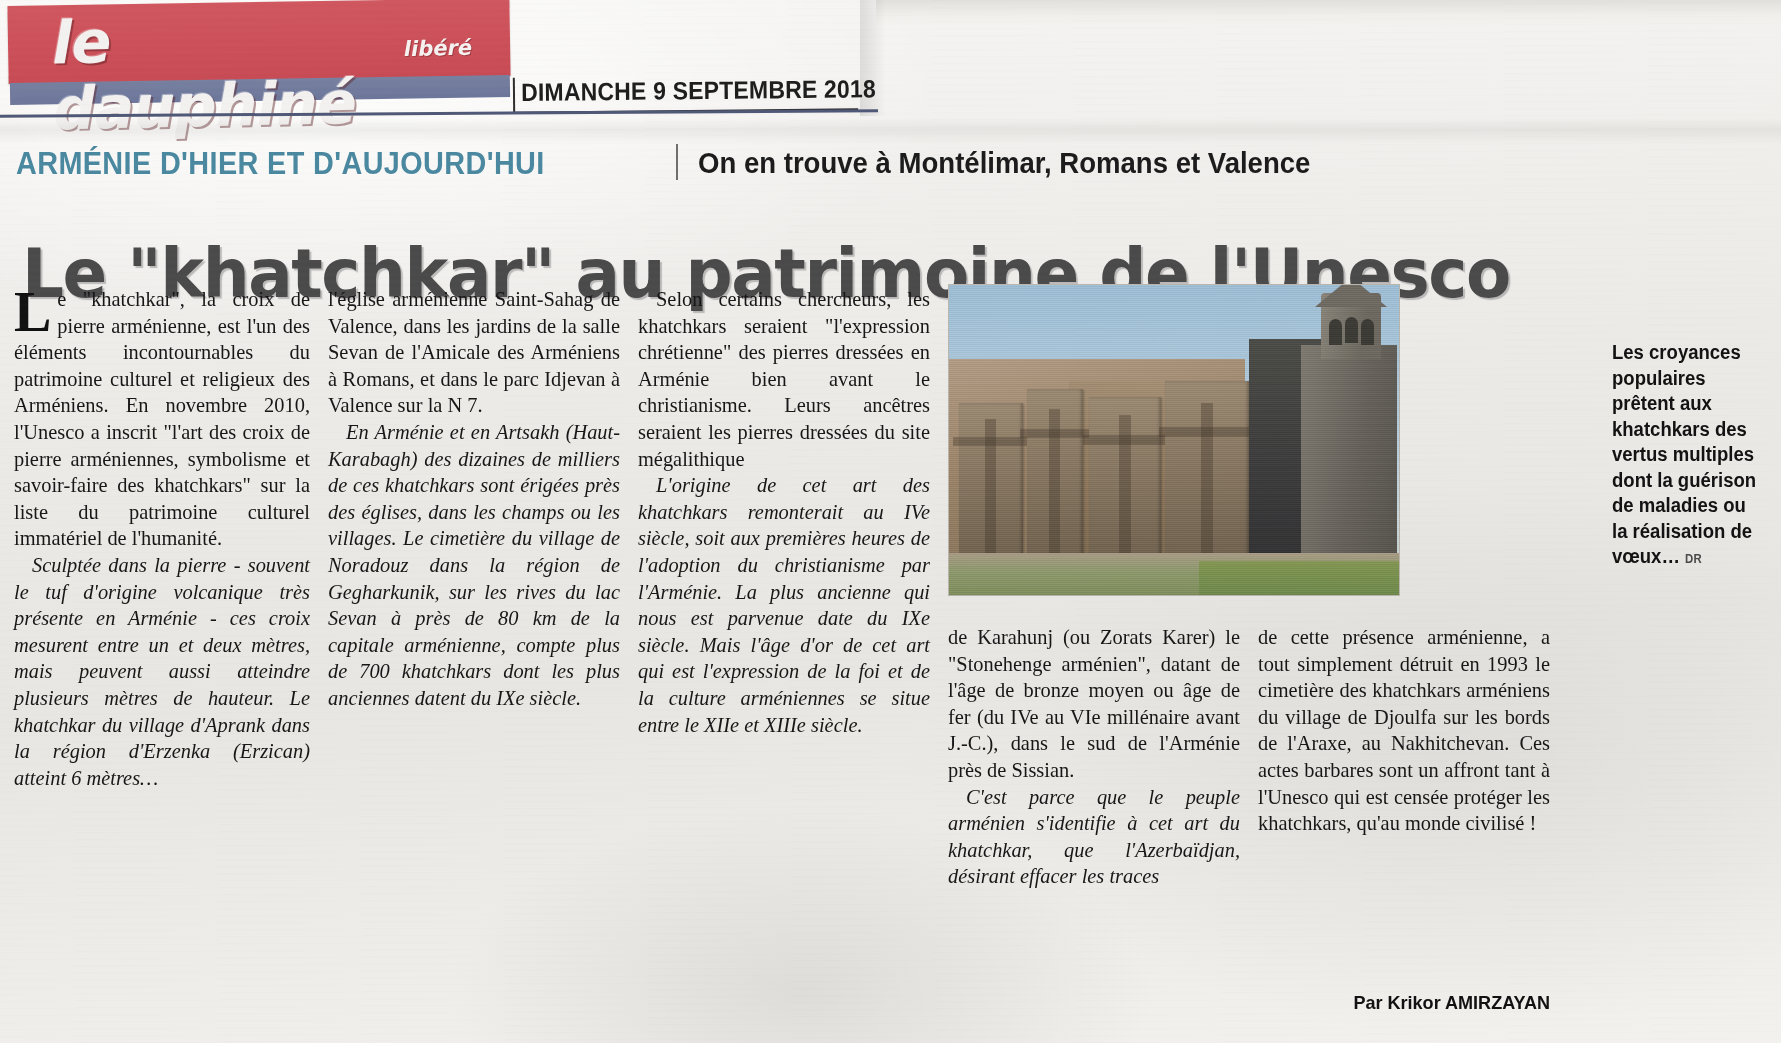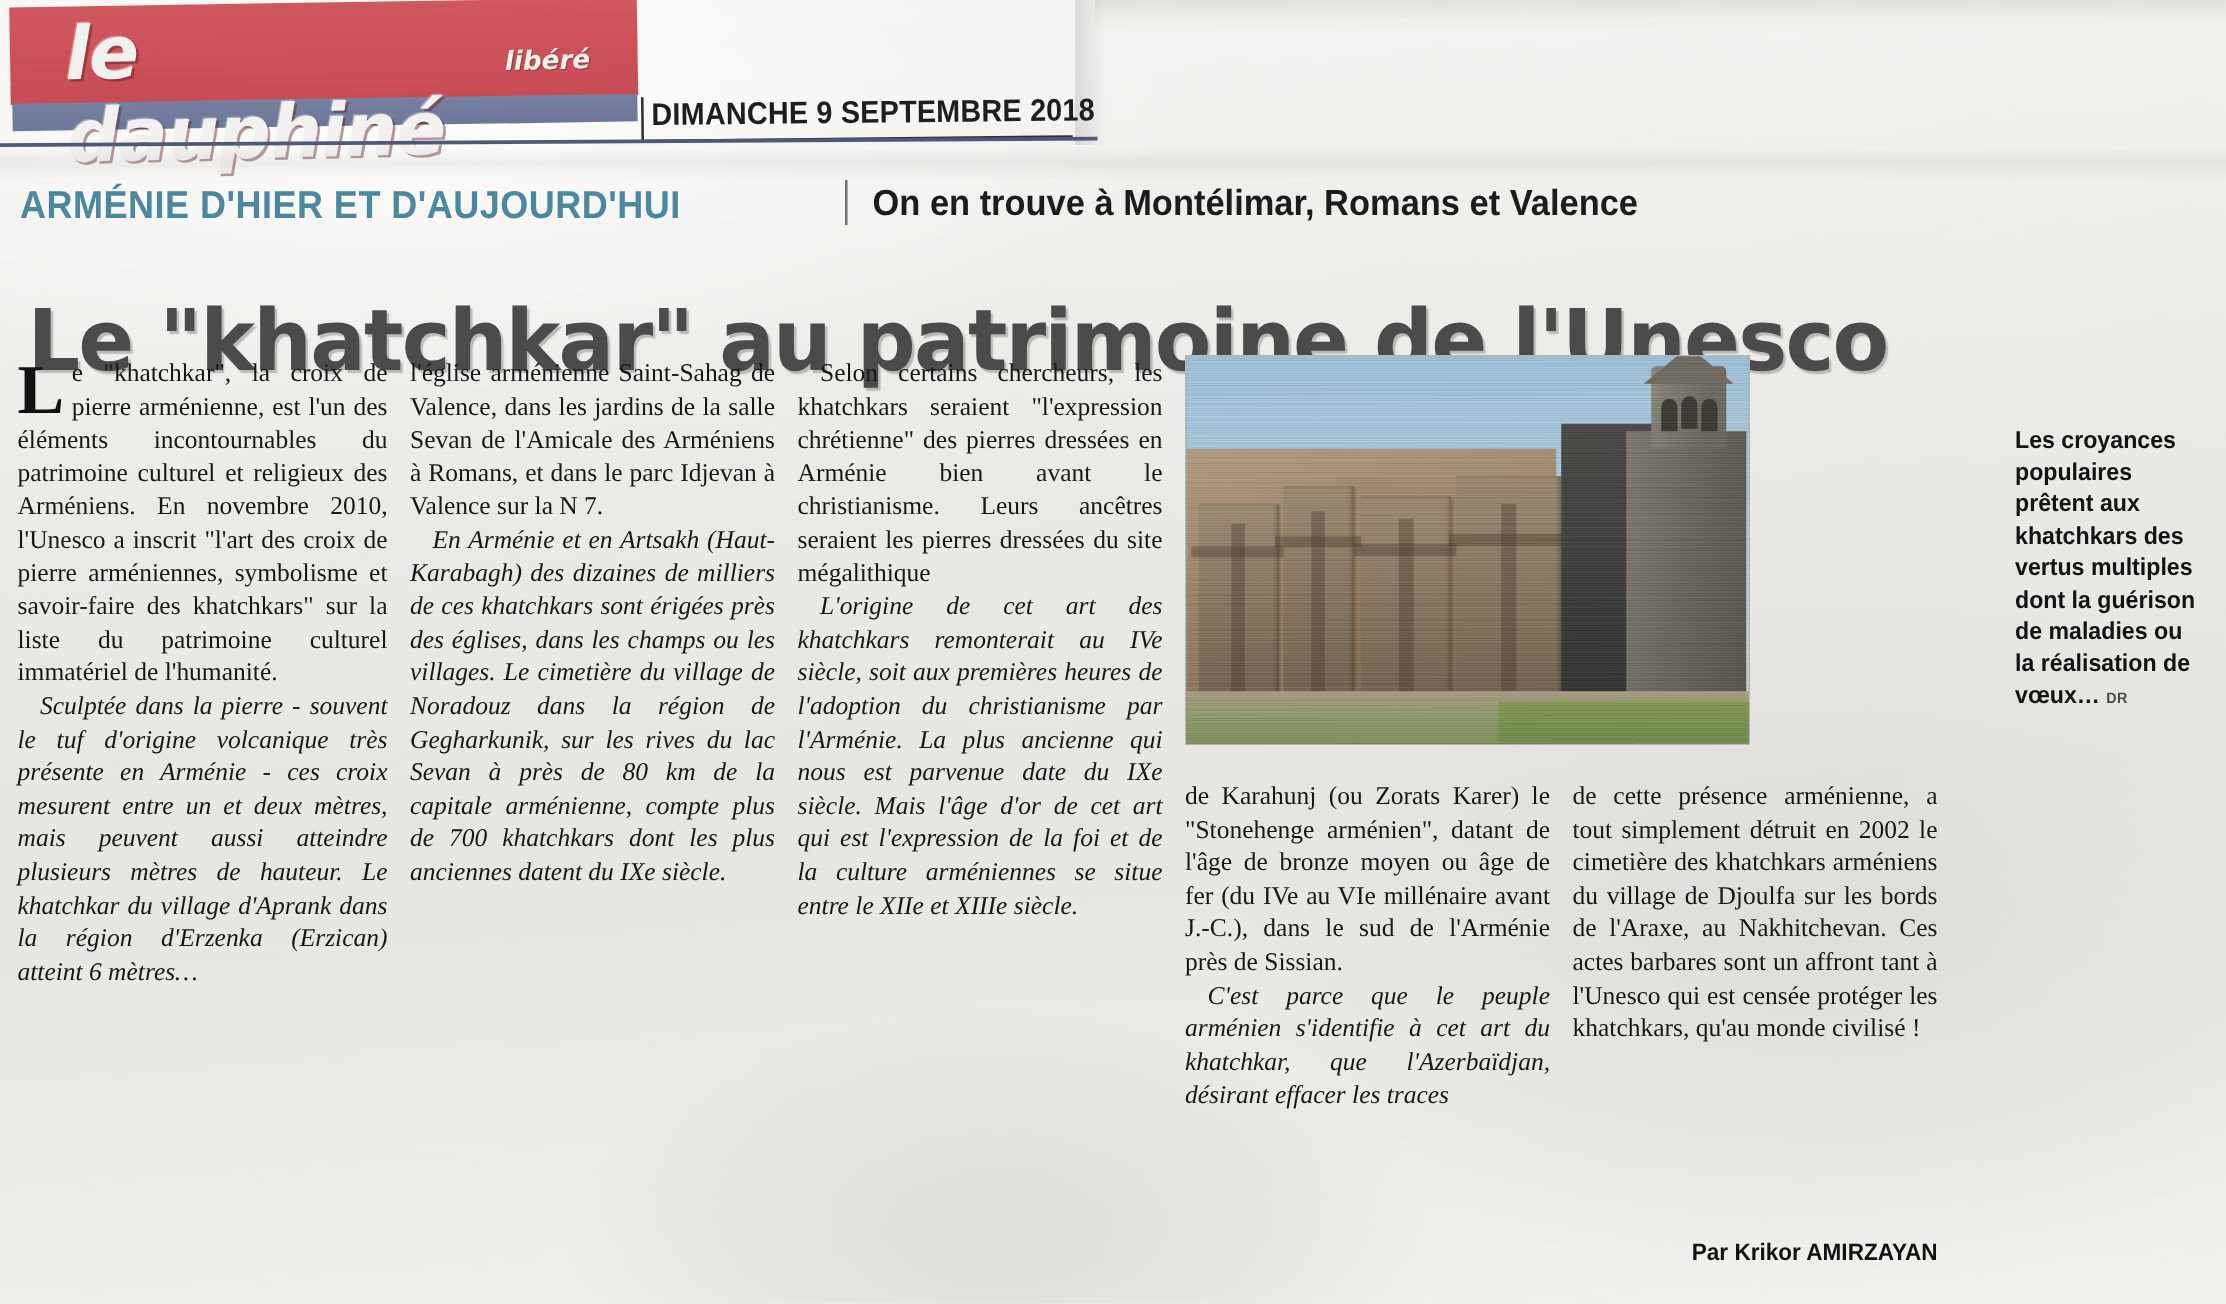--- a/index.html
+++ b/index.html
@@ -286,21 +286,21 @@
   <p>Selon certains chercheurs, les khatchkars seraient "l'expression chrétienne" des pierres dressées en Arménie bien avant le christianisme. Leurs ancêtres seraient les pierres dressées du site mégalithique</p>
   <p>L'origine de cet art des khatchkars remonterait au IVe siècle, soit aux premières heures de l'adoption du christianisme par l'Arménie. La plus ancienne qui nous est parvenue date du IXe siècle. Mais l'âge d'or de cet art qui est l'expression de la foi et de la culture arméniennes se situe entre le XIIe et XIIIe siècle.</p>
 </div>
 
 <div class="col" id="col4">
   <p class="first">de Karahunj (ou Zorats Karer) le "Stonehenge arménien", datant de l'âge de bronze moyen ou âge de fer (du IVe au VIe millénaire avant J.-C.), dans le sud de l'Arménie près de Sissian.</p>
   <p>C'est parce que le peuple arménien s'identifie à cet art du khatchkar, que l'Azerbaïdjan, désirant effacer les traces</p>
 </div>
 
 <div class="col" id="col5">
-  <p class="first">de cette présence arménienne, a tout simplement détruit en 2002 le cimetière des khatchkars arméniens du village de Djoulfa sur les bords de l'Araxe, au Nakhitchevan. Ces actes barbares sont un affront tant à l'Unesco qui est censée protéger les khatchkars, qu'au monde civilisé !</p>
+  <p class="first">de cette présence arménienne, a tout simplement détruit en 1993 le cimetière des khatchkars arméniens du village de Djoulfa sur les bords de l'Araxe, au Nakhitchevan. Ces actes barbares sont un affront tant à l'Unesco qui est censée protéger les khatchkars, qu'au monde civilisé !</p>
 </div>
 
 <div id="photo">
   <div id="sky"></div>
   <div id="cliff"></div>
   <div id="cliff2"></div>
 
   <div class="khatch" id="k1">
     <div class="karm" style="left:-6px; top:34px; width:76px; height:9px;"></div>
     <div class="karm" style="left:26px; top:16px; width:11px; height:140px;"></div>

